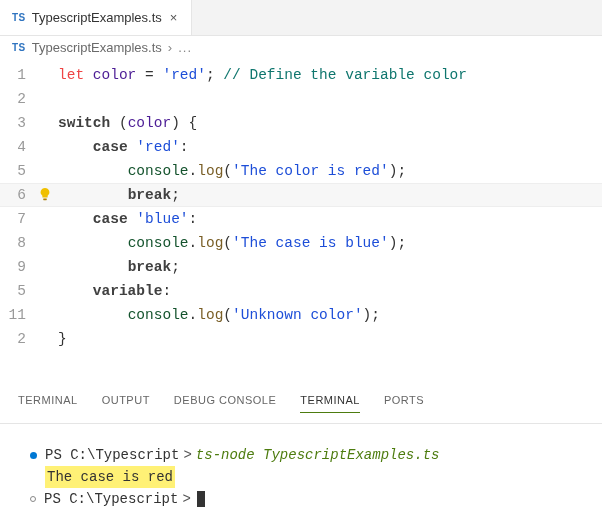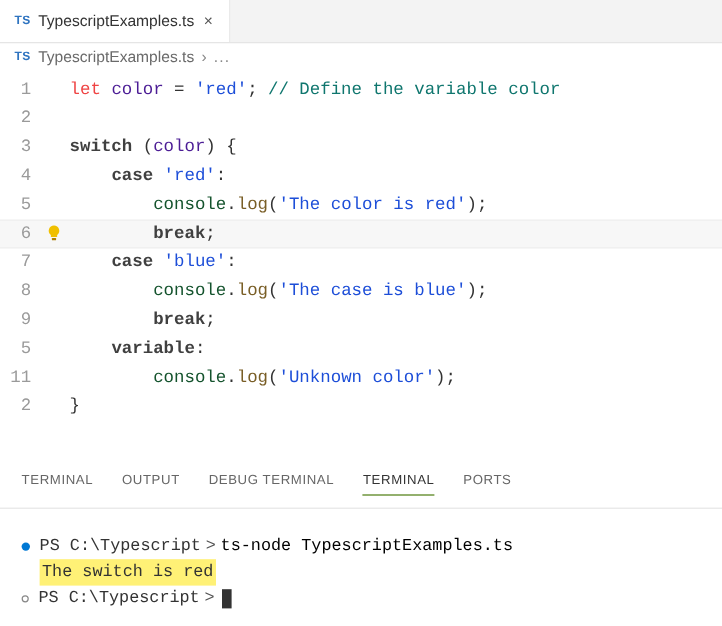--- a/index.html
+++ b/index.html
@@ -129,41 +129,41 @@
   .panel-tab { padding-bottom: 6px; cursor: default; }
   .panel-tab.active {
     color: #333;
     border-bottom: 1px solid #4d7c0f;
   }
   
   .terminal {
     position: absolute;
     left: 0; right: 0;
     top: 426px;
-    padding: 18px 18px 0;
+    padding: 18px 30px 0;
     font-family: Consolas, "Courier New", monospace;
     font-size: 14px;
     line-height: 22px;
     color: #333;
   }
   .tline { display: flex; align-items: center; }
   .dot {
     width: 7px; height: 7px; border-radius: 50%;
     margin-right: 8px;
     flex-shrink: 0;
   }
   .dot.blue  { background: #0078d4; }
   .dot.hollow {
     background: #fff;
     border: 1px solid #888;
     width: 6px; height: 6px;
   }
   .term-prompt { color: #333; }
   .term-chev { color: #555; margin: 0 4px; }
-  .term-cmd  { color: #000000; }
+  .term-cmd  { color: #4d7c0f; font-style: italic; }
   .term-hl {
     background: #fff176;
     padding: 0 2px;
   }
   .cursor {
     display: inline-block;
     width: 8px; height: 16px;
     background: #333;
     vertical-align: -2px;
     margin-left: 2px;
@@ -264,35 +264,35 @@
   <div class="line">
     <div class="gutter">2</div>
     <div class="bulb-wrap"></div>
     <div class="code"><span class="tk-punc">}</span></div>
   </div>
 </div>
 
 <div class="panelbar">
   <div class="panel-tab">TERMINAL</div>
   <div class="panel-tab">OUTPUT</div>
-  <div class="panel-tab">DEBUG TERMINAL</div>
+  <div class="panel-tab">DEBUG CONSOLE</div>
   <div class="panel-tab active">TERMINAL</div>
   <div class="panel-tab">PORTS</div>
 </div>
 
 <div class="terminal">
   <div class="tline">
     <span class="dot blue"></span>
     <span class="term-prompt">PS C:\Typescript</span>
       <span class="term-chev">&gt;</span>
     <span class="term-cmd">ts-node TypescriptExamples.ts</span>
   </div>
   <div class="tline">
     <span style="width:15px"></span>
-    <span class="term-hl">The switch is red</span>
+    <span class="term-hl">The case is red</span>
   </div>
   <div class="tline">
     <span class="dot hollow"></span>
     <span class="term-prompt">PS C:\Typescript</span>
       <span class="term-chev">&gt;</span>
     <span class="cursor"></span>
   </div>
 </div>
 
 </body></html>

